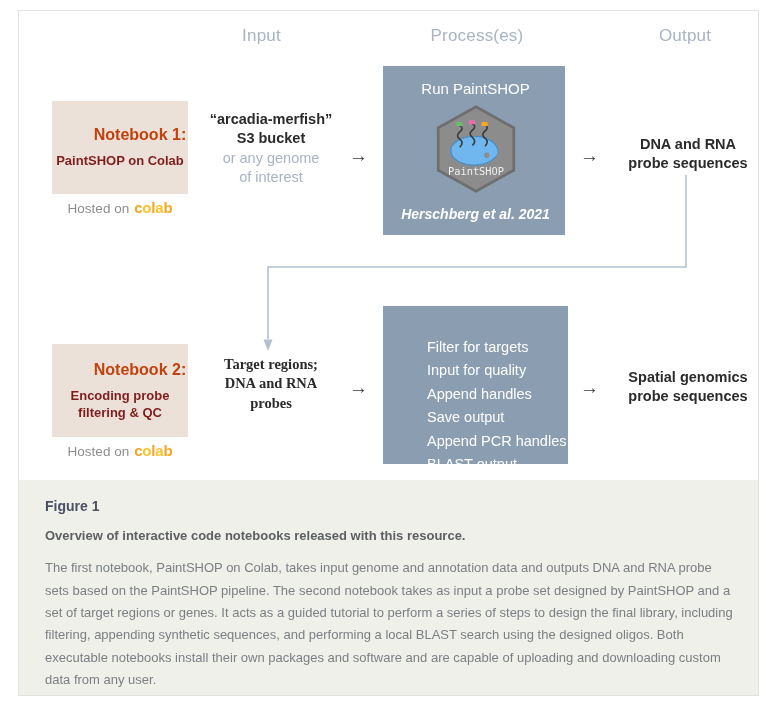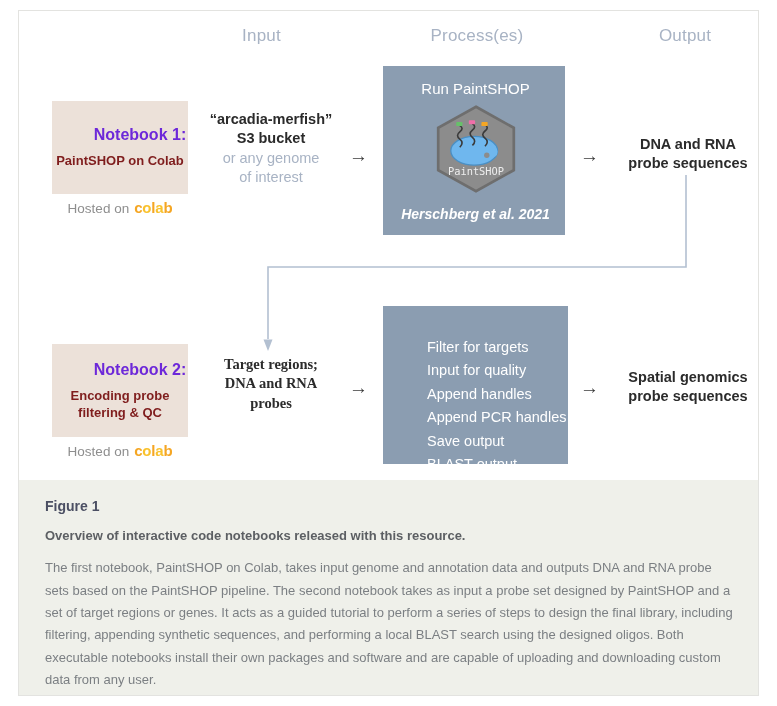--- a/index.html
+++ b/index.html
@@ -54,21 +54,21 @@
     background: #ece1d9;
     box-sizing: border-box;
     display: flex;
     flex-direction: column;
     align-items: center;
     justify-content: center;
   }
   .nb-title {
     font-size: 16px;
     font-weight: bold;
-    color: #6d28d9;
+    color: #c2410c;
     line-height: 1.25;
     text-align: center;
     margin: 0 0 7px 0;
     padding-left: 40px;
   }
   .nb-sub {
     font-size: 13px;
     color: #7f1d1d;
     line-height: 1.32;
     text-align: center;
@@ -292,22 +292,22 @@
     <div class="tb-dark">probes</div>
   </div>
 
   <div class="arrow-h" id="arrow-3">→</div>
 
   <div class="proc-box" id="proc-box-2">
     <ul class="proc-steps" id="proc-steps-list">
         <li>Filter for targets</li>
         <li>Input for quality</li>
         <li>Append handles</li>
+        <li>Save output</li>
         <li>Append PCR handles</li>
-        <li>Save output</li>
         <li>BLAST output</li>
       </ul>
   </div>
 
   <div class="arrow-h" id="arrow-4">→</div>
 
   <div class="text-block" id="output2-block">
     <div class="tb-out">Spatial genomics</div>
     <div class="tb-out">probe sequences</div>
   </div>

